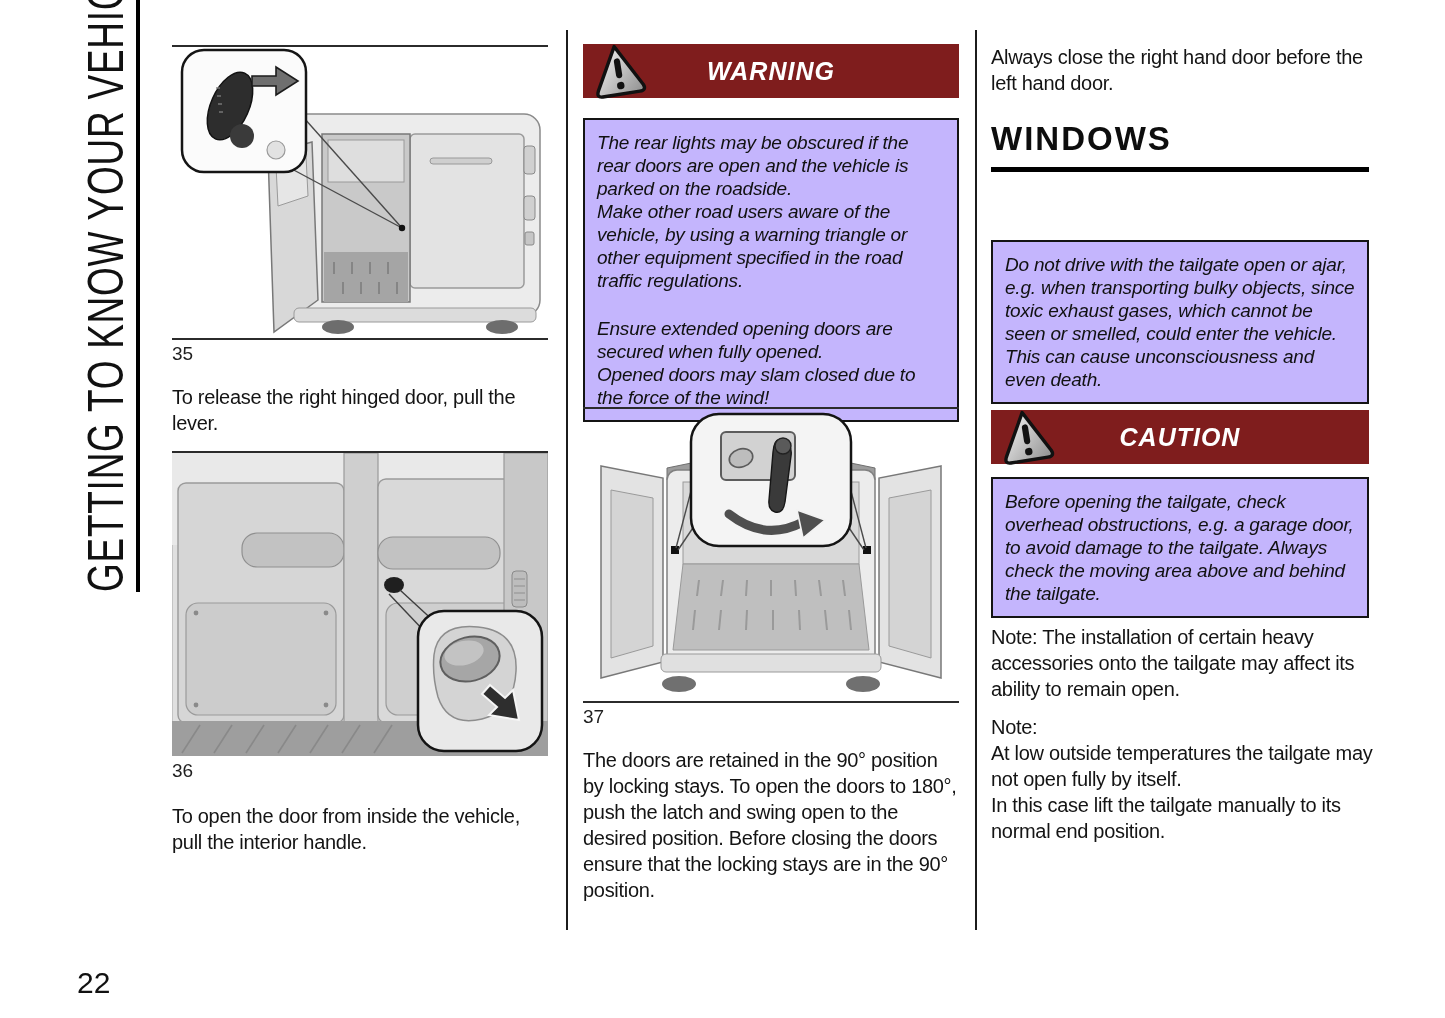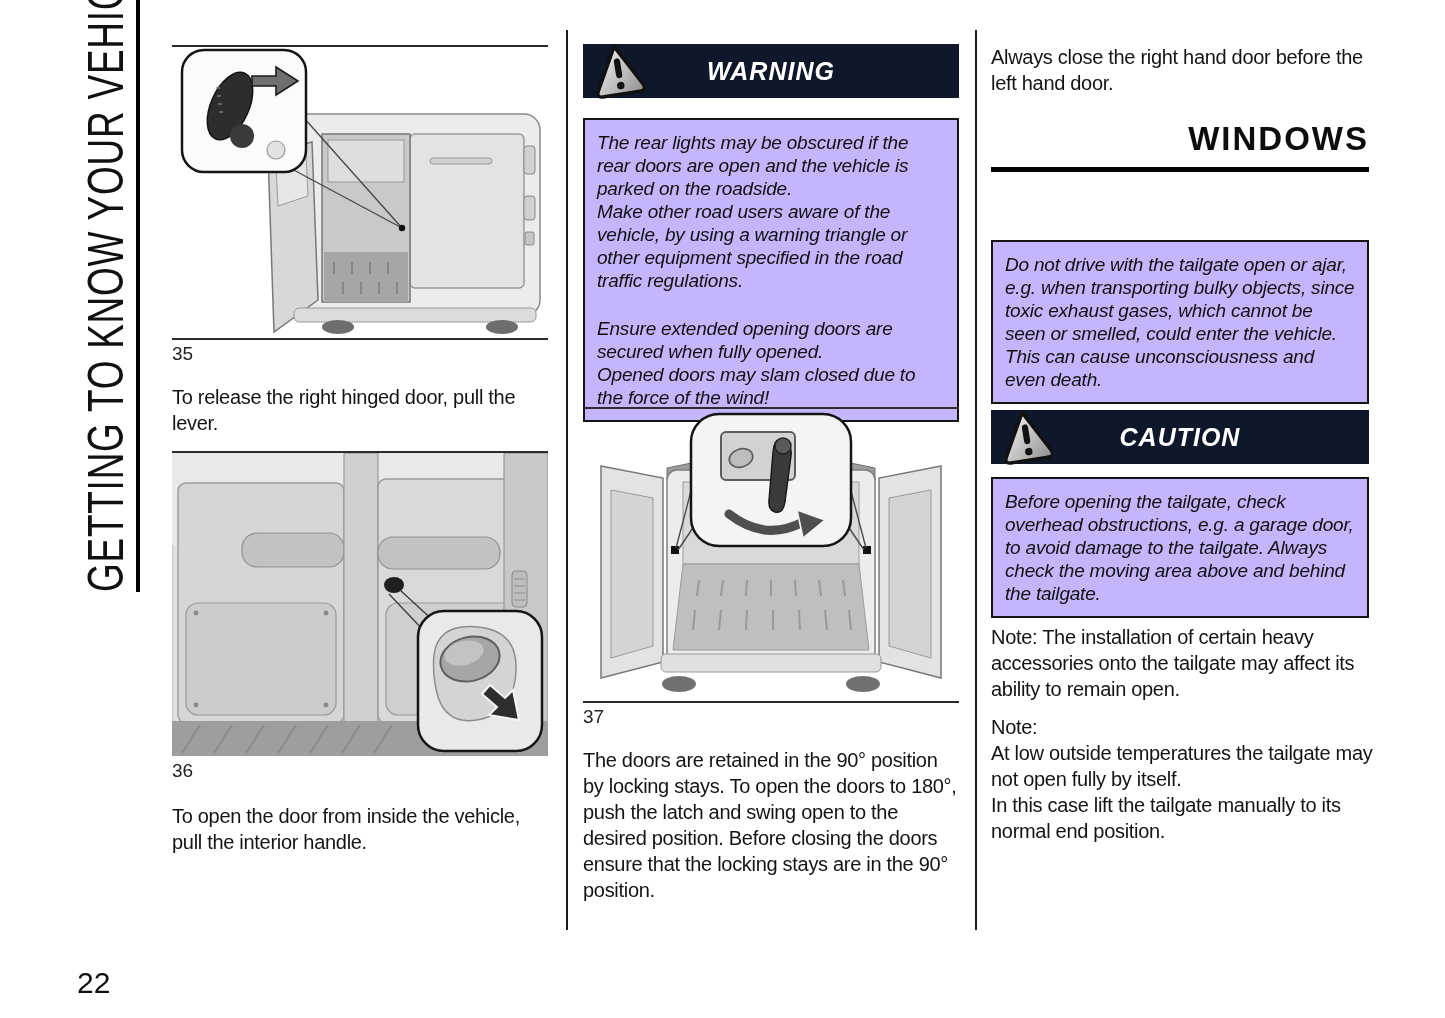--- a/index.html
+++ b/index.html
@@ -17,36 +17,36 @@
   }
 
   .col-divider { position:absolute; top:30px; height:900px; width:2px; background:#1c1c1c; }
 
   .fig-rule { position:absolute; height:2px; background:#2b2b2b; }
   .fig-label { position:absolute; font-size:19px; color:#1f1f1f; }
 
   .body-text { position:absolute; font-size:20px; line-height:26px; letter-spacing:-0.3px; color:#141414; }
 
   .hdr-bar {
-    position:absolute; height:54px; background:#0f172a;
+    position:absolute; height:54px; background:#7f1d1d;
     display:flex; align-items:center; justify-content:center;
   }
   .hdr-title { color:#ffffff; font-style:italic; font-weight:bold; font-size:25px; letter-spacing:1px; }
   .tri-wrap { position:absolute; left:5px; top:-5px; width:64px; height:64px; }
 
   .note-box {
     position:absolute; box-sizing:border-box; border:2px solid #141414; background:#c4b5fd;
     padding:11px 12px; font-style:italic; font-size:19px; line-height:23px;
     letter-spacing:-0.2px; color:#111;
   }
   .nb-gap { margin-top:25px; }
 
   .windows-heading {
     position:absolute; font-size:33px; font-weight:bold; letter-spacing:2px; color:#0d0d0d;
-    border-bottom:5px solid #000; padding-bottom:9px;text-align:right;
+    border-bottom:5px solid #000; padding-bottom:9px;
   }
 
   .page-number { position:absolute; left:77px; top:966px; font-size:30px; font-weight:normal; color:#111; }
 
   .fig-img { position:absolute; }
 </style>
 </head>
 <body>
 
 <div class="page">

